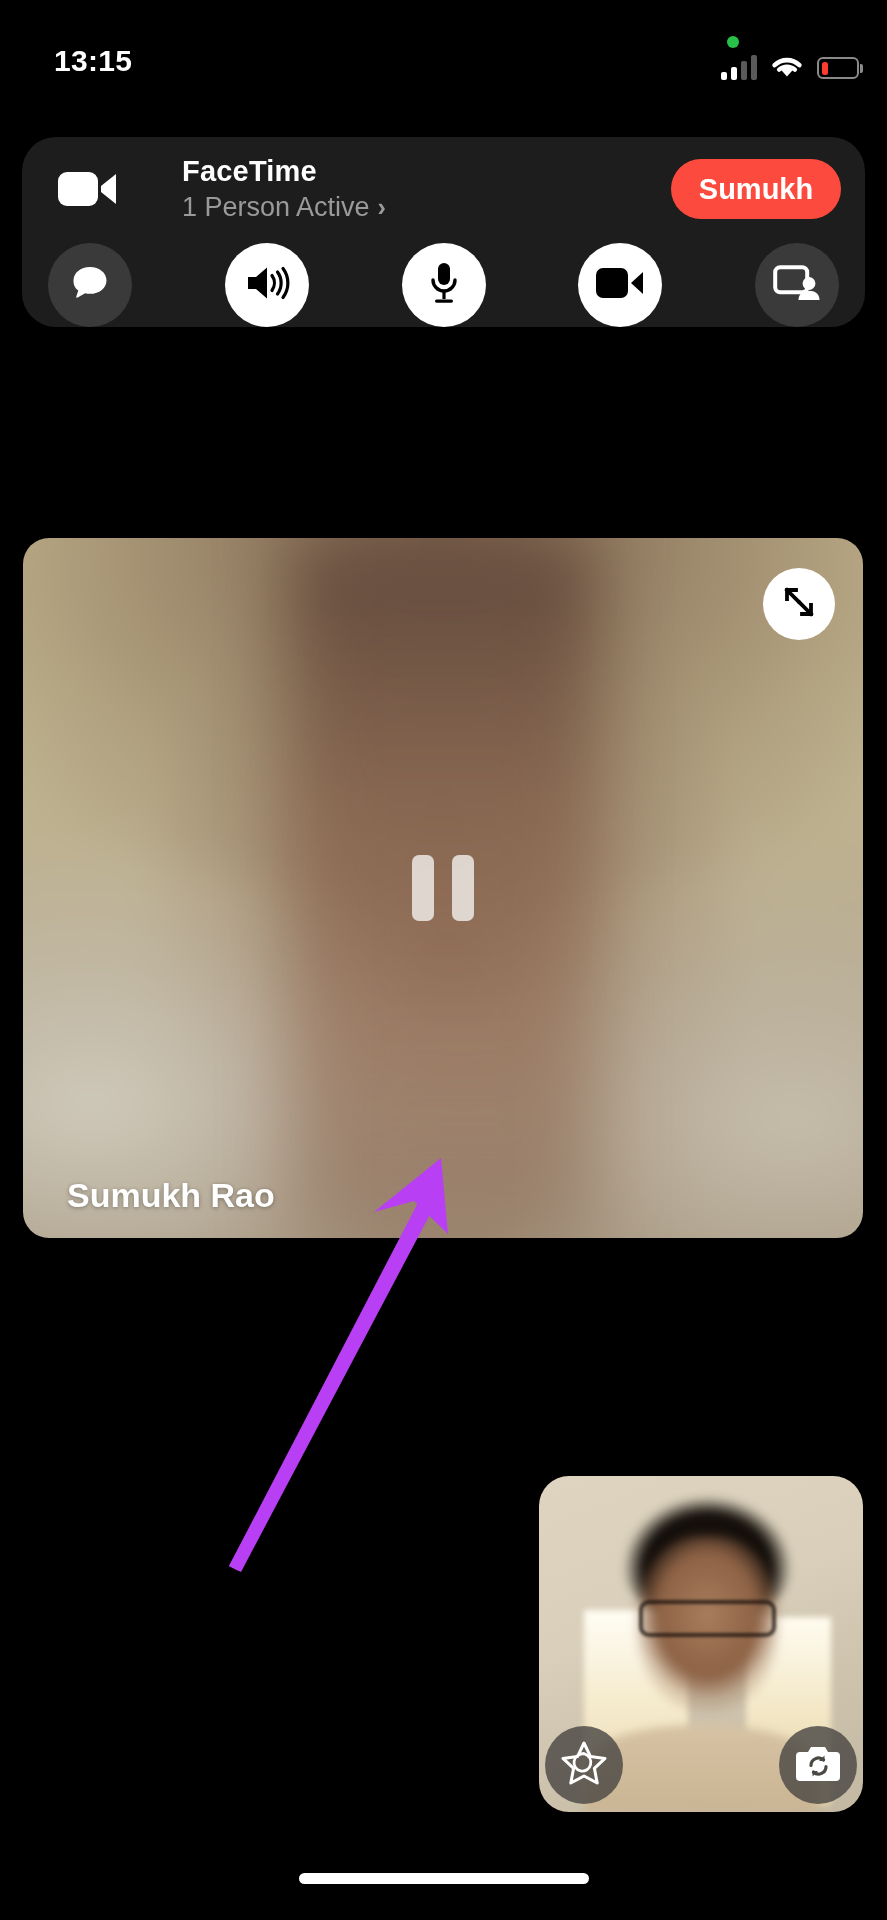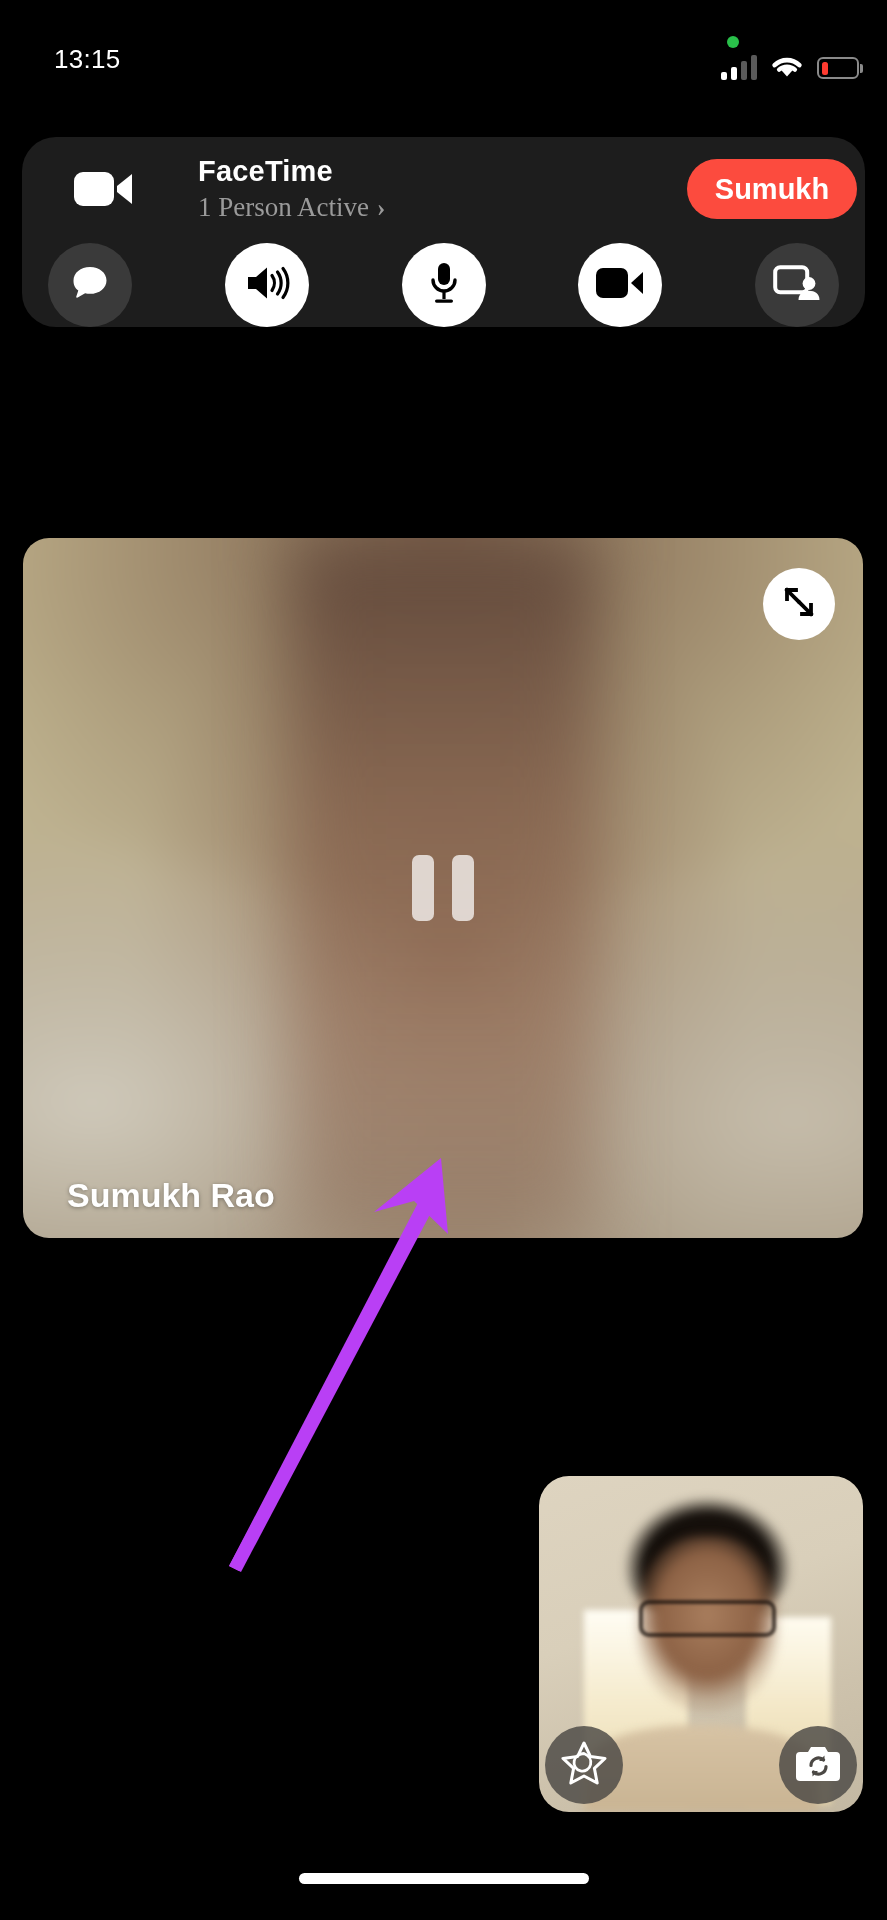--- a/index.html
+++ b/index.html
@@ -13,21 +13,21 @@
 
   
   .statusbar { position:absolute; top:0; left:0; width:887px; height:100px; }
   .camera-dot {
     position:absolute; left:727px; top:36px;
     width:12px; height:12px; border-radius:50%;
     background:#29C04A;
   }
   .clock {
     position:absolute; left:54px; top:44px;
-    font-size:26px; font-weight:normal; color:#fff;
+    font-size:30px; font-weight:bold; color:#fff;
     letter-spacing:0.3px;
   }
   .status-right { position:absolute; right:24px; top:48px; height:32px; display:flex; align-items:flex-end; gap:13px; }
   .cell-bars { display:flex; align-items:flex-end; gap:4px; height:26px; }
   .cell-bars i { display:block; width:6px; border-radius:2px; }
   .cell-bars i.b1 { height:8px;  background:#ffffff; }
   .cell-bars i.b2 { height:13px; background:#ffffff; }
   .cell-bars i.b3 { height:19px; background:#5a5a5a; }
   .cell-bars i.b4 { height:25px; background:#5a5a5a; }
   .wifi { position:relative; width:34px; height:26px; }
@@ -35,25 +35,25 @@
   .batt-body { width:42px; height:22px; border:2.5px solid #8a8a8a; border-radius:6px; padding:2.5px; }
   .batt-fill { height:100%; width:20%; background:#FF3B30; border-radius:2.5px; }
   .batt-cap { width:3px; height:9px; background:#8a8a8a; border-radius:0 2px 2px 0; margin-left:1.5px; }
 
   
   .ft-banner {
     position:absolute; left:22px; top:137px;
     width:843px; height:190px;
     background:#1d1d1d; border-radius:34px;
   }
-  .ft-top { position:absolute; left:0; top:0; width:100%; height:100px;margin-left:16px; }
+  .ft-top { position:absolute; left:0; top:0; width:100%; height:100px; }
   .ft-appicon { position:absolute; left:36px; top:30px; width:60px; height:44px; }
   .ft-texts { position:absolute; left:160px; top:18px; }
   .ft-title { font-size:29px; font-weight:bold; color:#ffffff; letter-spacing:0.2px; }
-  .ft-sub { margin-top:4px; font-size:27px; color:#9a9a9a; display:flex; align-items:center; gap:8px;font-family:Liberation Serif, serif; }
+  .ft-sub { margin-top:4px; font-size:27px; color:#9a9a9a; display:flex; align-items:center; gap:8px; }
   .ft-chev { font-size:25px; color:#9a9a9a; font-weight:600; }
   .leave-btn {
     position:absolute; right:24px; top:22px;
     width:170px; height:60px; border-radius:30px;
     background:#FC4B3E; color:#fff;
     font-family:"Liberation Sans", sans-serif;
     font-size:29px; font-weight:bold;
     border:none; cursor:pointer;
     display:flex; align-items:center; justify-content:center;
   }

